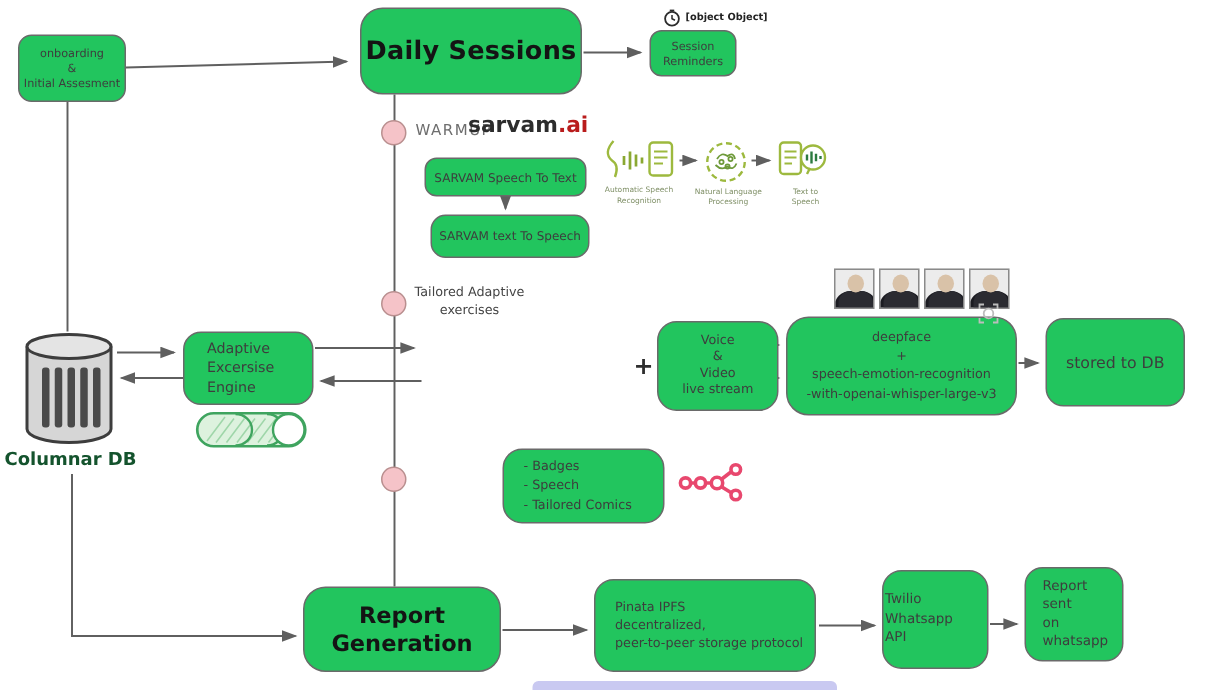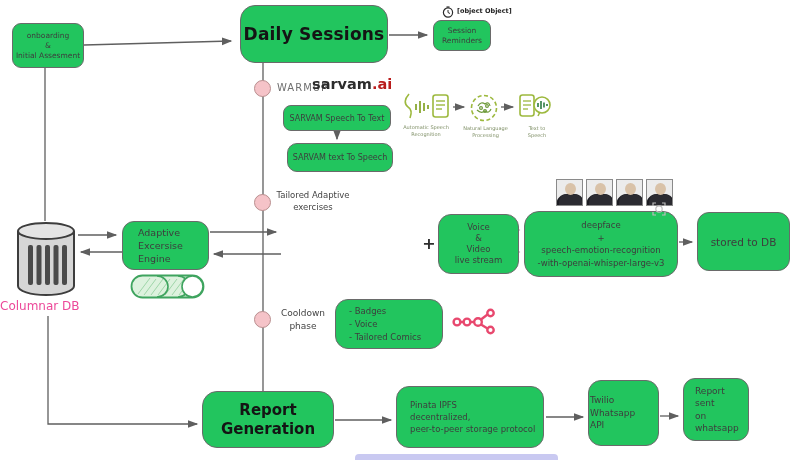--- a/index.html
+++ b/index.html
@@ -36,21 +36,21 @@
   .exercises { left:282px; top:217px; width:127px; height:58px; border-radius:15px;
     font-size:8.5px; line-height:13px; padding-left:14px; }
   .plus { left:419px; top:233px; width:20px; height:20px; font-size:16px; font-weight:800; color:#2e2e2e;
     display:flex; align-items:center; justify-content:center; z-index:1; position:absolute; }
   .voice { left:438px; top:214px; width:81px; height:60px; border-radius:13px; font-size:8.5px; line-height:11px; }
   .deepface { left:524px; top:211px; width:154px; height:66px; border-radius:15px; font-size:8.5px; line-height:12.5px; }
   .stored { left:697px; top:212px; width:93px; height:59px; border-radius:12px; font-size:10.5px; }
   .cooldown-lbl { left:272px; top:307px; width:62px; font-size:9px; line-height:13px; text-align:center; color:#444; }
   .rewards { left:335px; top:299px; width:108px; height:50px; border-radius:13px; font-size:8.5px; line-height:13px; padding-left:13px; }
   .engine { left:122px; top:221px; width:87px; height:49px; border-radius:12px; font-size:9.5px; line-height:13px; padding-left:15px; }
-  .dblabel { left:0px; top:299px; width:94px; font-size:12px; font-weight:400; color:#ec4899; text-align:left; }
+  .dblabel { left:0px; top:299px; width:94px; font-size:12px; font-weight:700; color:#14532d; text-align:center; }
   .report { left:202px; top:391px; width:132px; height:57px; border-radius:15px;
     font-size:15px; font-weight:800; color:#141414; line-height:19px; }
   .pinata { left:396px; top:386px; width:148px; height:62px; border-radius:13px; font-size:8.5px; line-height:12px; padding-left:13px; }
   .twilio { left:588px; top:380px; width:71px; height:66px; border-radius:13px; font-size:9px; line-height:12.5px; padding-left:1px; }
   .sent { left:683px; top:378px; width:66px; height:63px; border-radius:12px; font-size:9px; line-height:12.5px; padding-left:11px; }
 
   .milestone { position:absolute; width:17px; height:17px; border-radius:50%;
     background:#f5c3c8; border:1.5px solid #b98f8f; z-index:2; }
   .m1 { left:254px; top:80px; } .m2 { left:254px; top:194px; } .m3 { left:254px; top:311px; }
 
@@ -193,26 +193,24 @@
         <path d="M4,13 L1,13 L1,10"></path>
       <circle cx="7" cy="7" r="3.2"></circle>
     </g>
   </svg>
   <div class="box deepface pre">deepface
 +
 speech-emotion-recognition
 -with-openai-whisper-large-v3</div>
   <div class="box stored">stored to DB</div>
 
-  <div class="lbl cooldown-lbl pre">Cooldown
-phase</div>
   <div class="box rewards left-al">
     <div>
       <div>- Badges</div>
-      <div>- Voice</div>
+      <div>- Speech</div>
       <div>- Tailored Comics</div>
     </div>
   </div>
   <svg class="icon" style="left:452px; top:307px;" width="44" height="30">
     <g fill="none" stroke="#e8486e" stroke-width="2.4">
       <circle cx="5" cy="15" r="3.4"></circle>
         <circle cx="15" cy="15" r="3.4"></circle>
         <circle cx="26" cy="15" r="3.8"></circle>
       <path d="M8.5,15 L11.5,15"></path>
         <path d="M18.5,15 L22,15"></path>

